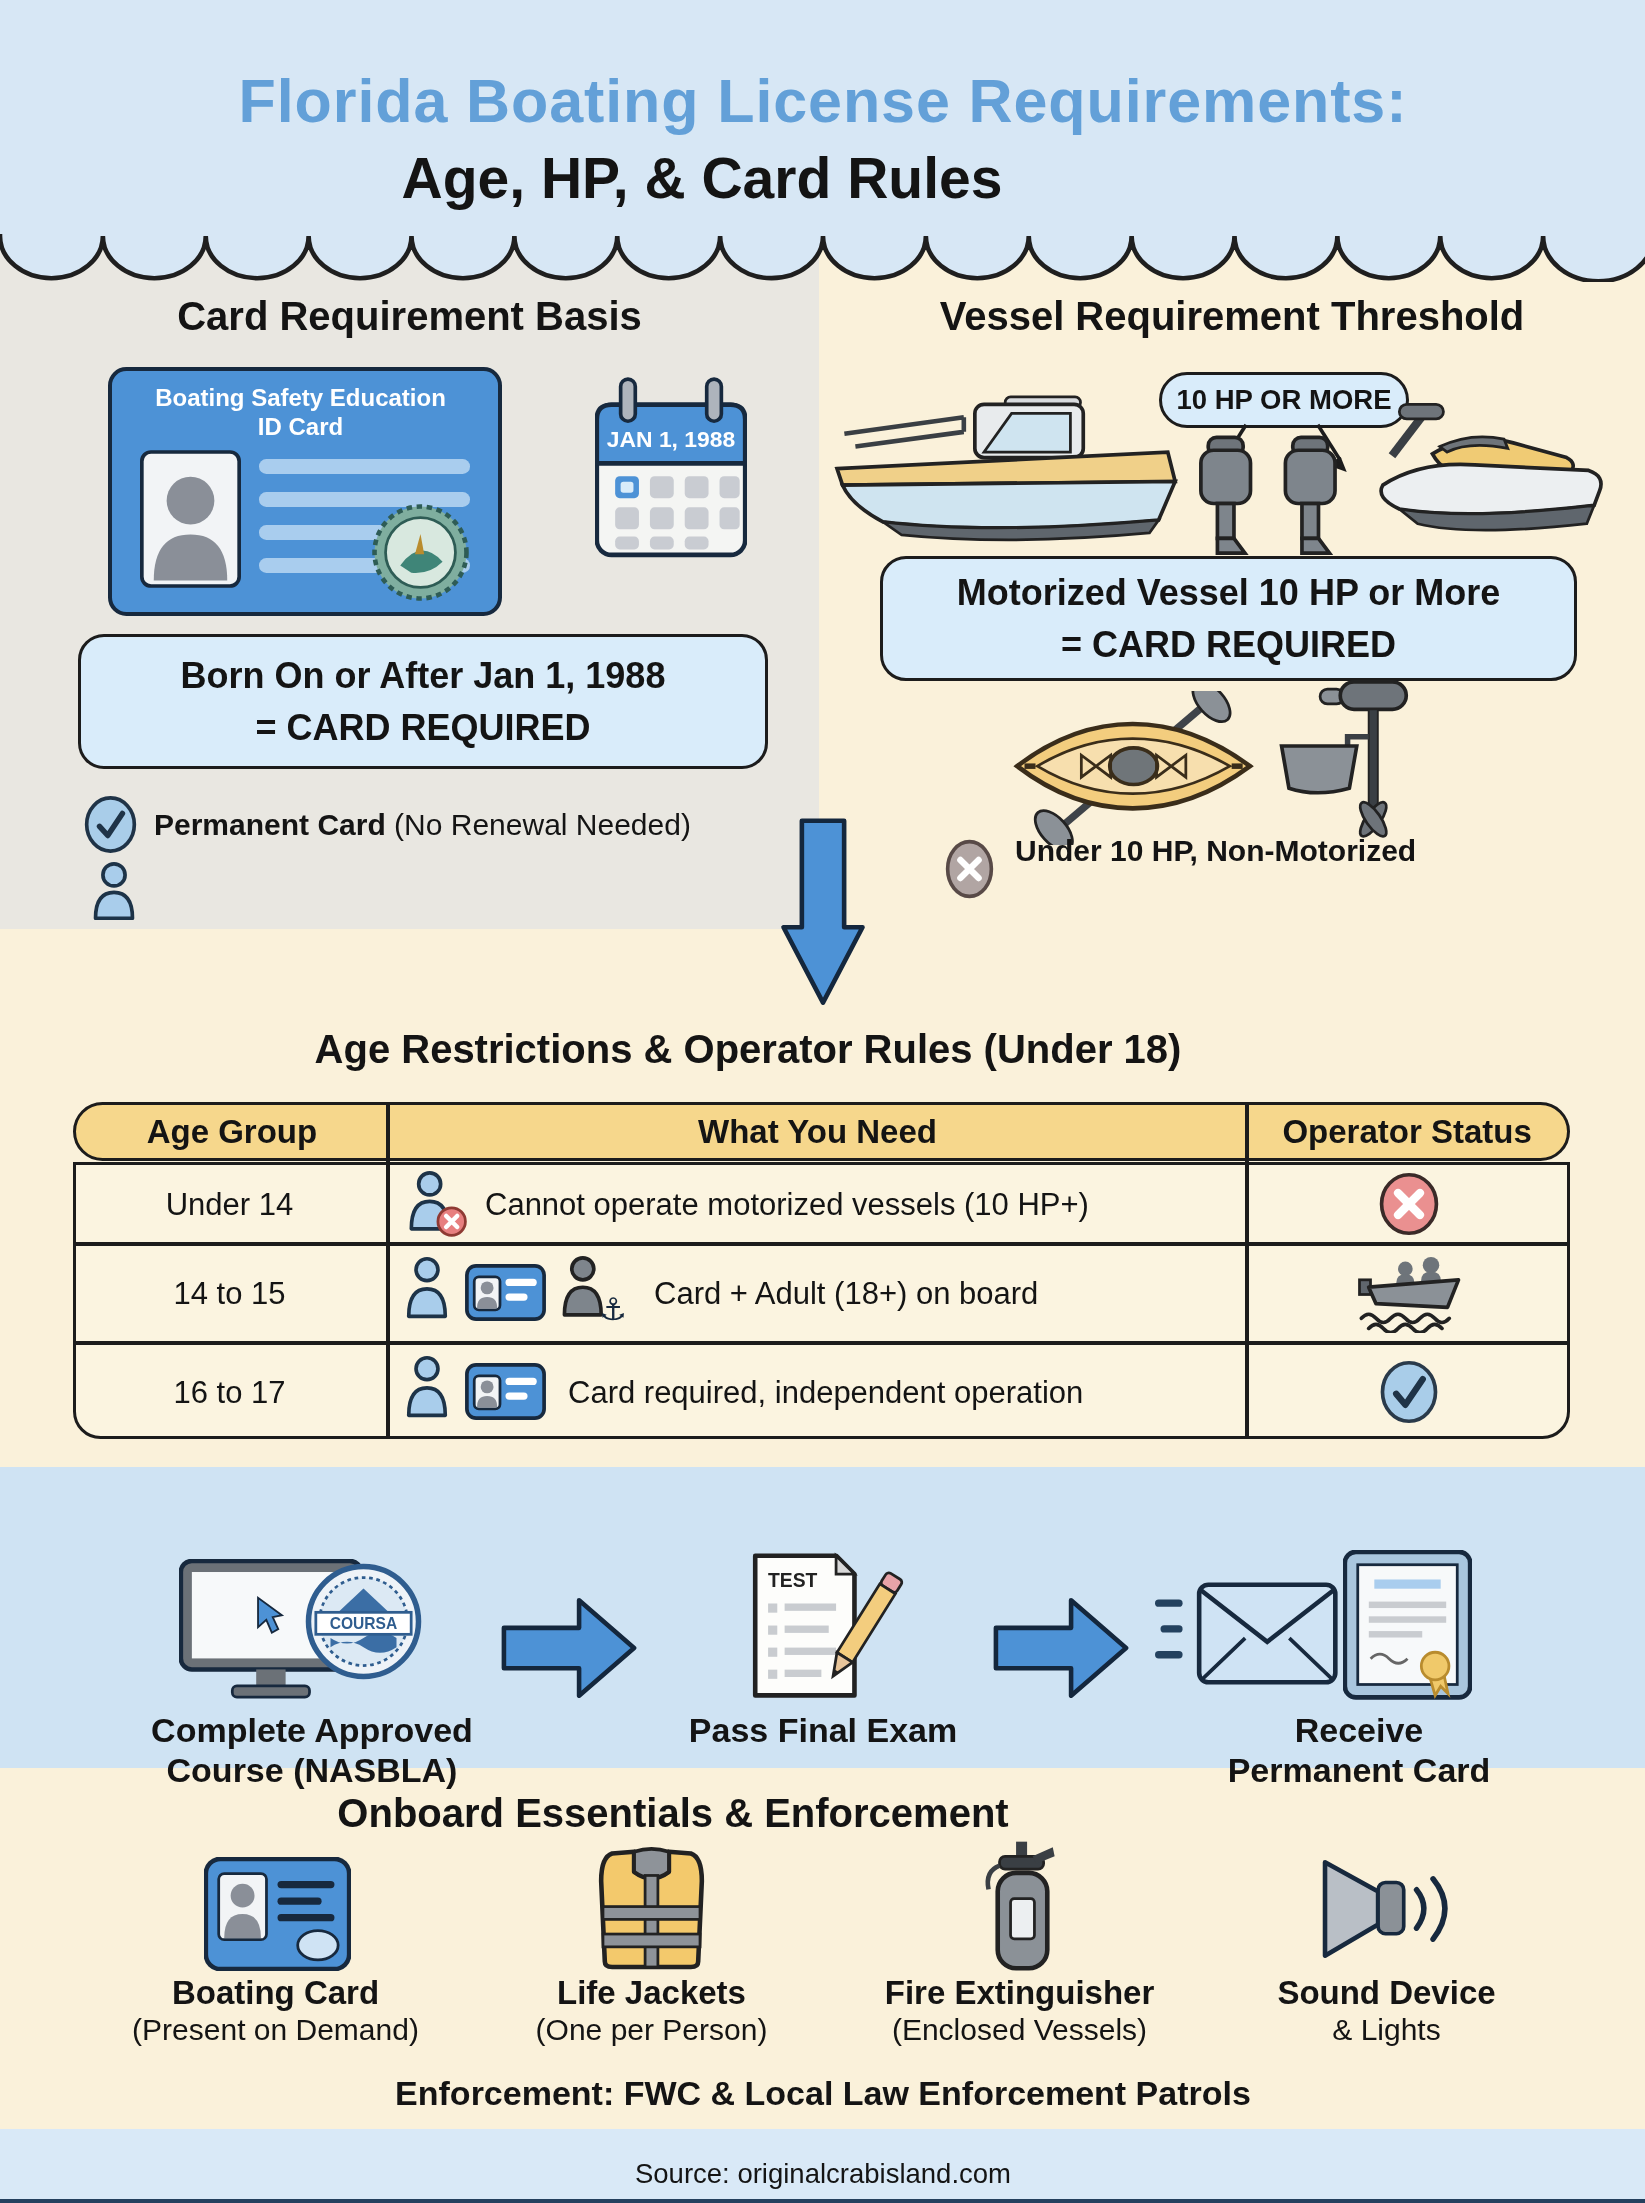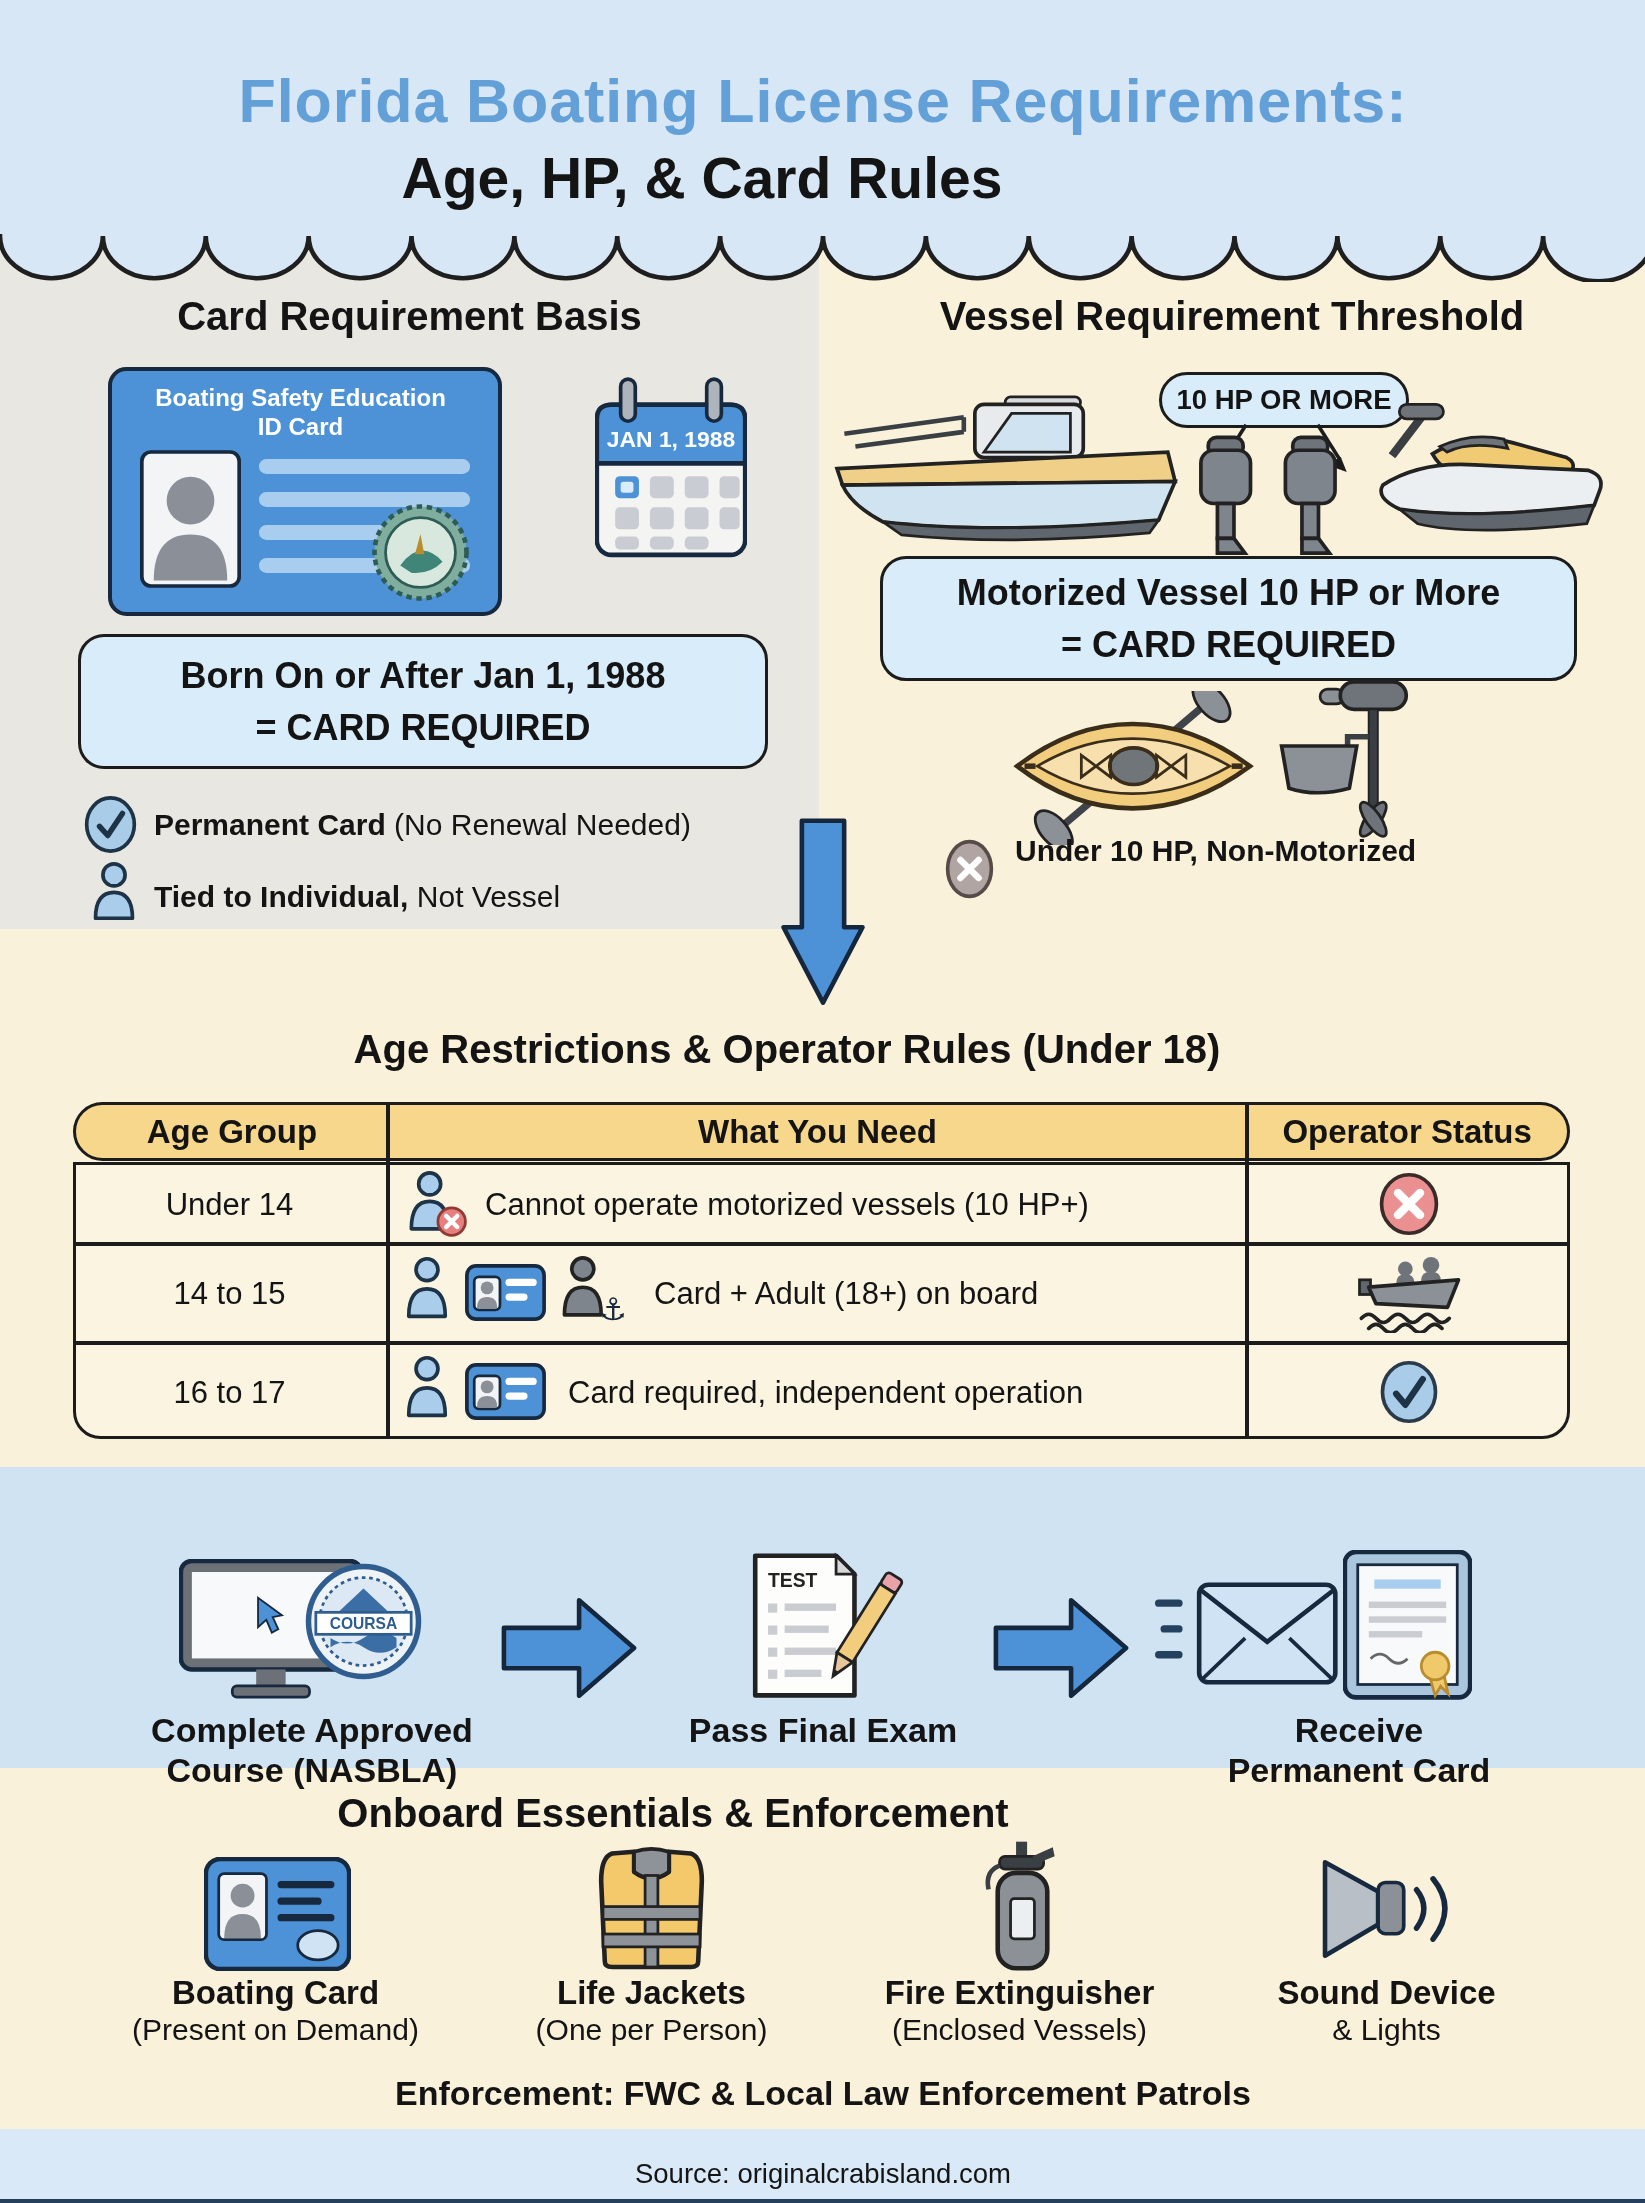--- a/index.html
+++ b/index.html
@@ -108,21 +108,20 @@
   <svg class="abs" style="left:83px;top:795px;" width="55" height="59" viewBox="0 0 60 64">
     <ellipse cx="30" cy="32" rx="26" ry="29" fill="#a9cde9" stroke="#1f3347" stroke-width="4"></ellipse>
     <path d="M18,34 L27,44 L43,20" fill="none" stroke="#1f3347" stroke-width="6" stroke-linecap="round" stroke-linejoin="round"></path>
   </svg>
   <div class="abs bullet-text" style="left:154px;top:808px;width:643px;"><span class="bold">Permanent Card</span><span> (No Renewal Needed)</span></div>
 
   <svg class="abs" style="left:90px;top:861px;" width="48" height="61" viewBox="0 0 52 66">
     <circle cx="26" cy="15" r="12" fill="#a9cdeb" stroke="#1d3348" stroke-width="4"></circle>
     <path d="M6,62 Q6,34 26,34 Q46,34 46,62 Z" fill="#a9cdeb" stroke="#1d3348" stroke-width="4" stroke-linejoin="round"></path>
   </svg>
-  <div class="abs bullet-text" style="left:154px;top:880px;width:643px;"><span class="bold">Tied to Individual,</span><span> Not Vessel</span></div>
 
   <div class="abs ctr sec-head" style="left:819px;top:294px;width:826px;">Vessel Requirement Threshold</div>
 
   <div class="abs pill" style="left:1159px;top:372px;width:244px;height:50px;">10 HP OR MORE</div>
 
   <svg class="abs" style="left:1189px;top:421px;" width="184" height="57" viewBox="0 0 200 62">
     <g stroke="#1c1c1c" stroke-width="4" fill="#1c1c1c">
       <line x1="62" y1="4" x2="38" y2="42"></line>
         <polygon points="38,42 34,52 48,47"></polygon>
       <line x1="140" y1="4" x2="164" y2="42"></line>
@@ -191,21 +190,21 @@
   <svg class="abs" style="left:944px;top:838px;" width="51" height="62" viewBox="0 0 56 68">
     <ellipse cx="28" cy="34" rx="24" ry="30" fill="#b1a5a3" stroke="#584a47" stroke-width="4"></ellipse>
     <path d="M18,24 L38,44 M38,24 L18,44" stroke="#ffffff" stroke-width="7" stroke-linecap="round"></path>
   </svg>
   <div class="abs bullet-text bold" style="left:1015px;top:834px;width:588px;">Under 10 HP, Non-Motorized</div>
 
   <svg class="abs" style="left:776px;top:817px;" width="94" height="193" viewBox="0 0 102 210">
     <polygon points="28,4 74,4 74,120 94,120 51,202 8,120 28,120" fill="#4d92d6" stroke="#14273d" stroke-width="5" stroke-linejoin="round"></polygon>
   </svg>
 
-  <div class="abs ctr sec-head" style="left:0;top:1027px;width:1496px;margin-left:39px;">Age Restrictions &amp; Operator Rules (Under 18)</div>
+  <div class="abs ctr sec-head" style="left:0;top:1027px;width:1496px;">Age Restrictions &amp; Operator Rules (Under 18)</div>
 
   <div class="abs tbl-head" style="left:73px;top:1102px;width:1491px;height:53px;">
     <div style="width:312px;">Age Group</div>
     <div style="width:860px;">What You Need</div>
     <div style="width:320px;">Operator Status</div>
   </div>
 
   <div class="abs tbl-body" style="left:73px;top:1162px;width:1491px;height:271px;"></div>
   <div class="row-line" style="top:1242px;"></div>
   <div class="row-line" style="top:1341px;"></div>

